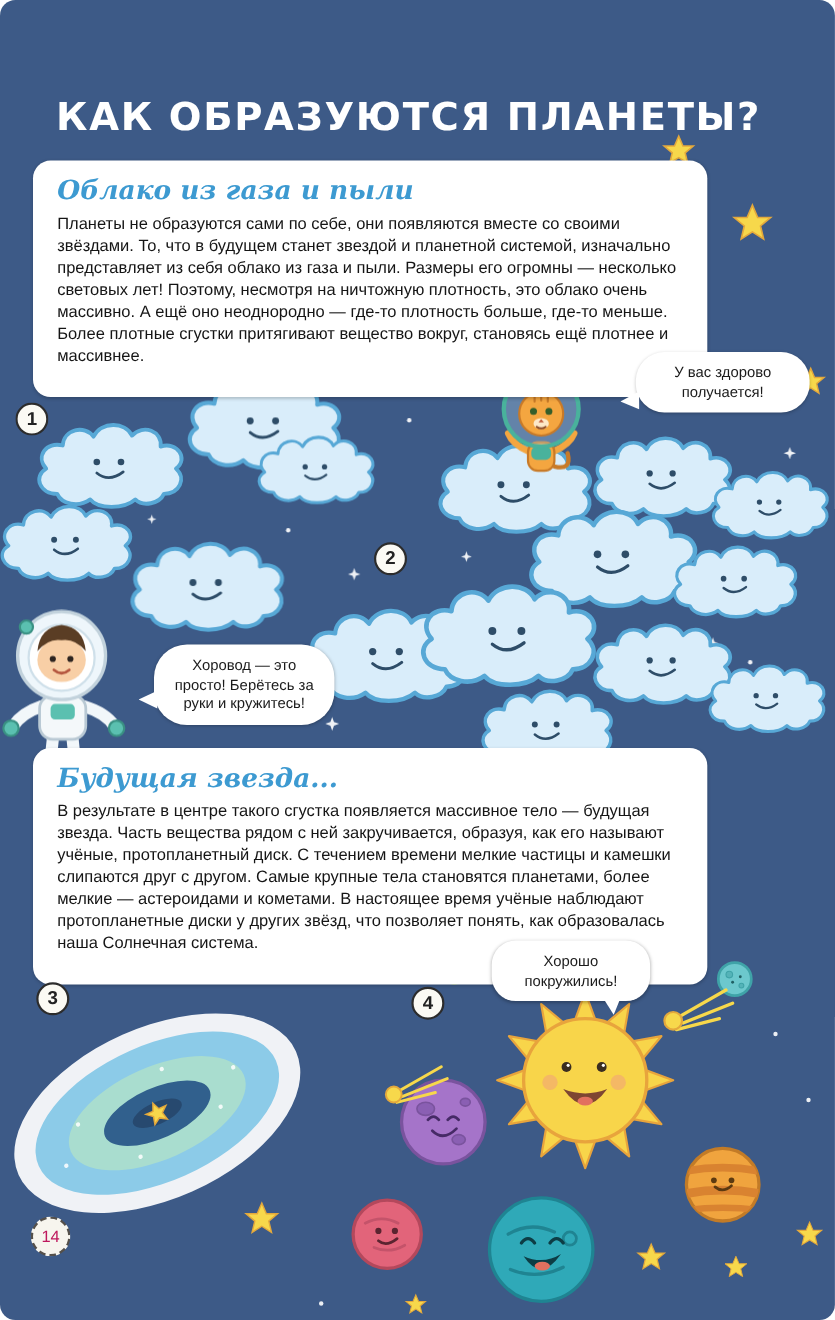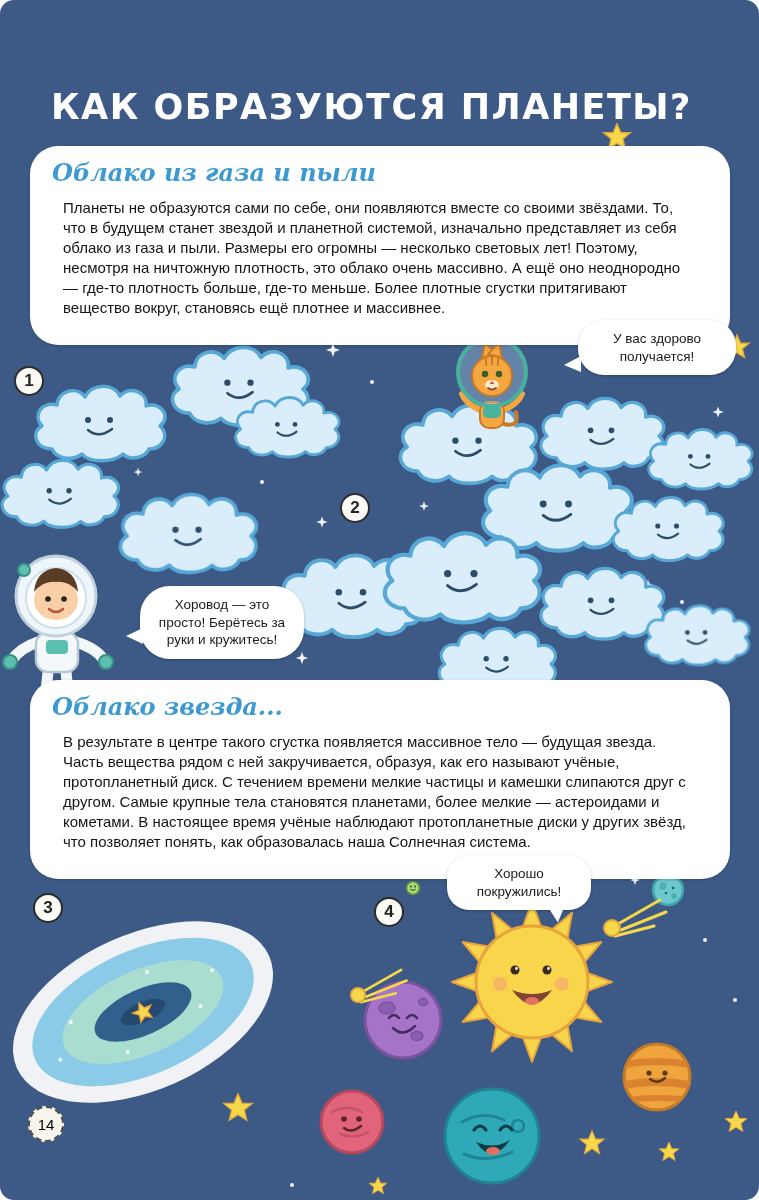--- a/index.html
+++ b/index.html
@@ -8,31 +8,31 @@
     background:#3d5a87; overflow:hidden; border-radius:14px;
     font-family:"Liberation Sans","DejaVu Sans",sans-serif;
   }
   .art { position:absolute; left:0; top:0; z-index:1; }
   .page-title {
     position:absolute; left:40px; top:76px; z-index:3; margin:11px;
     color:#ffffff; font-size:35px; font-weight:bold; letter-spacing:1.5px;
     font-family:"DejaVu Sans",sans-serif; text-transform:uppercase;
   }
   .panel {
-    position:absolute; left:30px; width:700px; z-index:2;
-    background:#ffffff; border-radius:28px; padding:12px 22px 16px;
+    position:absolute; left:30px; width:613px; z-index:2;
+    background:#ffffff; border-radius:16px; padding:12px 22px 27px;
     box-sizing:border-box; box-shadow:0 1px 3px rgba(0,0,0,0.2);
   }
   .panel-1 { top:146px; }
   .panel-2 { top:680px; }
   .panel h2 {
     margin:0 0 7px 0; color:#3d9ad1; font-size:24px; font-weight:bold;
     font-style:italic; font-family:"DejaVu Serif","Liberation Serif",serif;
   }
-  .panel p { margin:11px; color:#151515; font-size:15px; line-height:1.33; }
+  .panel p { margin:0; color:#151515; font-size:15px; line-height:1.33; }
   .badge {
     position:absolute; z-index:4; width:30px; height:30px; border-radius:50%;
     background:#fbfaf4; border:2px solid #2c2c2c; box-sizing:border-box;
     display:flex; align-items:center; justify-content:center;
     font-weight:bold; font-size:17px; color:#222222;
   }
   .badge-1 { left:14px;  top:366px; }
   .badge-2 { left:340px; top:493px; }
   .badge-3 { left:33px;  top:893px; }
   .badge-4 { left:374px; top:897px; }
@@ -58,21 +58,21 @@
   .bubble-sun::after {
     bottom:-12px; right:24px; transform:rotate(-14deg);
     border-left:5px solid transparent; border-right:11px solid transparent;
     border-top:15px solid #ffffff;
   }
   .page-num {
     position:absolute; left:28px; top:1106px; z-index:4;
     width:36px; height:36px; border-radius:50%; box-sizing:border-box;
     background:#f7f5ee; border:2px dashed #55504a;
     display:flex; align-items:center; justify-content:center;
-    font-size:15px; color:#000000;
+    font-size:15px; color:#be185d;
   }
 </style>
 </head>
 <body>
 
 <div class="page">
 
   <svg class="art" width="759" height="1200" viewBox="0 0 759 1200">
     <defs>
       <g id="cloud">
@@ -286,21 +286,21 @@
   </svg>
 
   <h1 class="page-title">КАК ОБРАЗУЮТСЯ ПЛАНЕТЫ?</h1>
 
   <section class="panel panel-1">
     <h2>Облако из газа и пыли</h2>
     <p>Планеты не образуются сами по себе, они появляются вместе со своими звёздами. То, что в будущем станет звездой и планетной системой, изначально представляет из себя облако из газа и пыли. Размеры его огромны — несколько световых лет! Поэтому, несмотря на ничтожную плотность, это облако очень массивно. А ещё оно неоднородно — где-то плотность больше, где-то меньше. Более плотные сгустки притягивают вещество вокруг, становясь ещё плотнее и массивнее.</p>
   </section>
 
   <section class="panel panel-2">
-    <h2>Облако звезда...</h2>
+    <h2>Будущая звезда...</h2>
     <p>В результате в центре такого сгустка появляется массивное тело — будущая звезда. Часть вещества рядом с ней закручивается, образуя, как его называют учёные, протопланетный диск. С течением времени мелкие частицы и камешки слипаются друг с другом. Самые крупные тела становятся планетами, более мелкие — астероидами и кометами. В настоящее время учёные наблюдают протопланетные диски у других звёзд, что позволяет понять, как образовалась наша Солнечная система.</p>
   </section>
 
   <div class="badge badge-1">1</div>
   <div class="badge badge-2">2</div>
   <div class="badge badge-3">3</div>
   <div class="badge badge-4">4</div>
 
   <div class="bubble bubble-cat">У вас здорово получается!</div>
   <div class="bubble bubble-boy">Хоровод — это просто! Берётесь за руки и кружитесь!</div>

